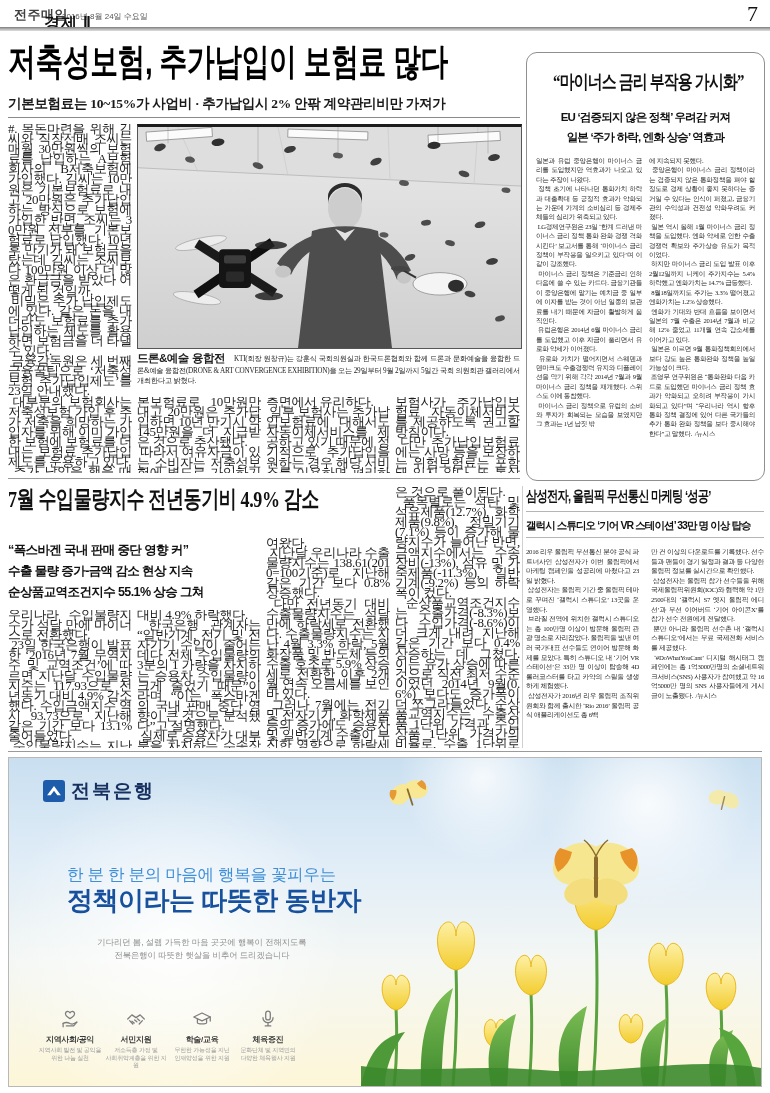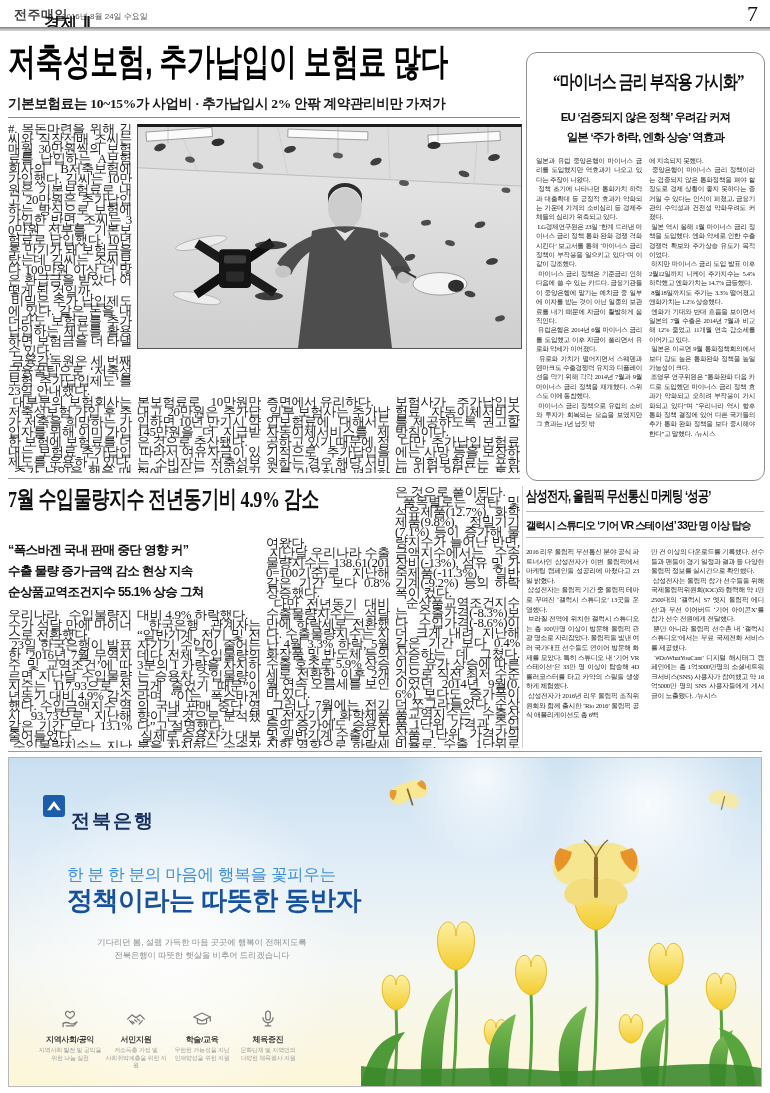--- a/index.html
+++ b/index.html
@@ -60,21 +60,21 @@
   .ad-divider{left:8px;top:751px;width:754px;border-top:1px solid #9a9a9a;}
   .ad{left:8px;top:757px;width:752px;height:328px;border:1px solid #b8b8b8;overflow:hidden;
       background:
         radial-gradient(circle 150px at 85% 14%, rgba(255,255,255,.85), rgba(255,255,255,0) 70%),
         radial-gradient(circle 120px at 63% 6%, rgba(255,255,255,.8), rgba(255,255,255,0) 70%),
         radial-gradient(circle 230px at 22% 58%, rgba(255,255,255,.9), rgba(255,255,255,0) 75%),
         linear-gradient(180deg,#c9dff0 0%,#dfecf7 30%,#f4f7f4 62%,#fdf6d8 100%);}
   .ad *{font-family:"Liberation Sans",sans-serif;}
   .ad-logo{left:34px;top:20px;display:flex;align-items:center;gap:6px;}
   .ad-logo svg{width:22px;height:22px;display:block;}
-  .ad-bankname{font:800 19px "Liberation Sans",sans-serif;color:#16305f;letter-spacing:2px;margin-top:30px;}
+  .ad-bankname{font:800 19px "Liberation Sans",sans-serif;color:#16305f;letter-spacing:2px;}
   .ad-tag1{left:58px;top:106px;font:500 16.5px "Liberation Sans",sans-serif;color:#3f8fd8;letter-spacing:-.3px;}
   .ad-tag2{left:58px;top:125px;font:800 26px "Liberation Sans",sans-serif;color:#17519d;letter-spacing:-.5px;}
   .ad-desc{left:28px;top:178px;width:330px;text-align:center;font-size:8.3px;line-height:13px;color:#8d8d8d;white-space:pre-wrap;}
   .ad-items{left:28px;top:250px;width:352px;display:flex;justify-content:flex-start;}
   .ad-item{width:66px;text-align:center;}
   .ad-item svg{width:22px;height:22px;display:block;margin:0 auto;}
   .ad-item-title{margin-top:4px;font:700 8px "Liberation Sans",sans-serif;color:#3a3a3a;letter-spacing:-.3px;}
   .ad-item-desc{margin-top:2px;font-size:6px;line-height:7.6px;color:#9b9b9b;white-space:pre-wrap;letter-spacing:-.2px;}
   .tulips{right:0;bottom:0;width:400px;height:268px;}
   .butterfly{pointer-events:none;}
@@ -172,20 +172,23 @@
       </g>
       <g transform="translate(302,154)">
         <ellipse cx="0" cy="0" rx="27" ry="11" fill="#f4f4f4" stroke="#8f8f8f" stroke-width=".8"></ellipse>
         <ellipse cx="16" cy="2" rx="8" ry="6" fill="#2e2e2e"></ellipse>
         <line x1="-24" y1="-6" x2="-38" y2="-14" stroke="#333" stroke-width="2"></line>
         <ellipse cx="-40" cy="-15" rx="9" ry="2.6" fill="#444"></ellipse>
       </g>
     </svg>
   </div>
 
+  <div class="abs caption">
+    <b class="cap-label">드론&amp;예술 융합전</b><span>KTI(회장 원창규)는 강훈식 국회의원실과 한국드론협회와 함께 드론과 문화예술을 융합한 드론&amp;예술 융합전(DRONE &amp; ART CONVERGENCE EXHIBITION)을 오는 29일부터 9월 2일까지 5일간 국회 의원회관 갤러리에서 개최한다고 밝혔다.</span>
+  </div>
 
   <div class="abs bodycol m-c2">본보험료로 10만원만 내고 20만원은 추가납입하면 10년 만기시 약 145만원을 더 지급받은 것으로 추산됐다.
  따라서 여유자금이 있는 소비자는 저축성보험에 별도로 가입하기보다는 이미 가입한 저축성보험의 보험료 추가납입제도를 활용하는 것이 수익률</div>
   <div class="abs bodycol m-c3">측면에서 유리하다.
  일부 보험사는 추가납입보험료에 대해서도 자동이체서비스를 제공하고 있기 때문에 정기적으로 추가납입을 원하는 경우 해당 서비스를 이용하면 편리하다.
  금감원은 내년 상반기 중으로 모든</div>
   <div class="abs bodycol m-c4">보험사가 추가납입보험료 자동이체서비스를 제공하도록 권고할 방침이다.
  다만 추가납입보험료에는 사망 등을 보장하는 위험보험료는 포함돼 있지 않다. 또 통상 추가납입은 처음에 가입한 납입한도의 2배 이내에서 가능하다.  /뉴시스</div>
 
   <div class="abs minus-box">

